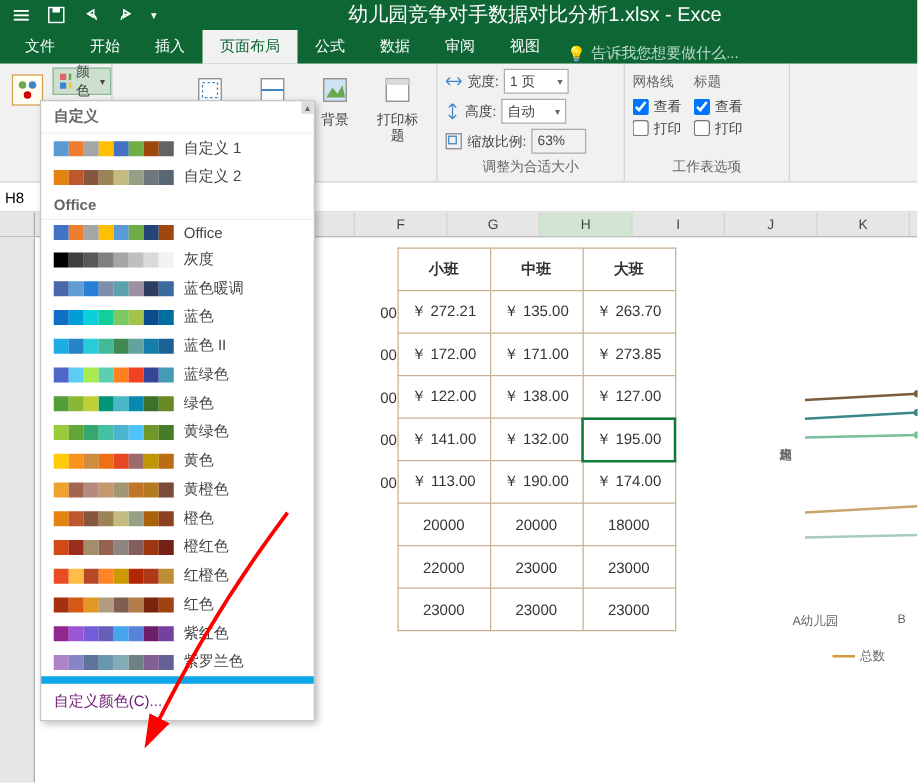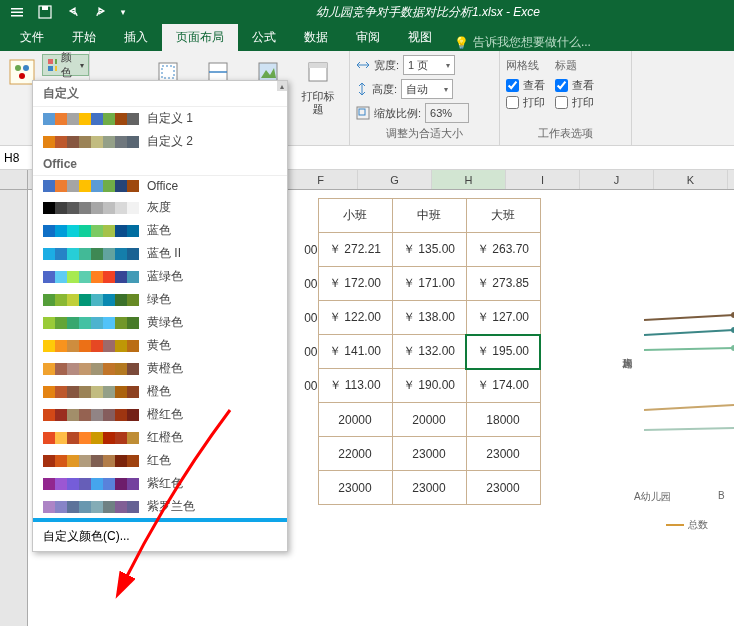--- a/index.html
+++ b/index.html
@@ -2,21 +2,21 @@
 <html><head>
 <meta charset="utf-8">
 <style>
 * { margin: 0; padding: 0; box-sizing: border-box; font-family: "Microsoft YaHei", "SimSun", sans-serif; }
 body { background: #fff; width: 734px; height: 626px; overflow: hidden; position: relative; font-size: 12px; }
 
 
 .titlebar { background: #0e6635; height: 24px; display: flex; align-items: center; color: #fff; }
 .qat { display: flex; align-items: center; gap: 2px; padding-left: 4px; }
 .qat-btn { width: 26px; height: 22px; display: flex; align-items: center; justify-content: center; cursor: pointer; }
-.title { flex: 1; text-align: center; font-size: 12px; color: #fff; padding-right: 8px; font-style: italic; }
+.title { flex: 1; text-align: center; font-size: 16px; color: #fff; padding-right: 8px; }
 
 
 .ribbon-tabs { background: #0e6635; height: 27px; display: flex; align-items: flex-end; padding-left: 6px; }
 .tab { padding: 5px 14px; color: #fff; font-size: 12px; cursor: pointer; }
 .tab.active { background: #f1f1f1; color: #0e6635; }
 .tell-me { display: flex; align-items: center; color: #bcdcc8; padding-left: 8px; gap: 4px; }
 .lightbulb { font-size: 12px; }
 
 
 .ribbon { background: #f1f1f1; border-bottom: 1px solid #d4d4d4; height: 95px; display: flex; position: relative; }
@@ -43,32 +43,32 @@
 
 
 .sheet-area { position: relative; background: #fff; display: flex; }
 .row-heads { width: 28px; background: #e6e6e6; border-right: 1px solid #ababab; }
 
 
 .ws { position: absolute; left: 286px; top: 0; }
 .banner { background: #d4a884; color: #fff; font-size: 24px; font-weight: bold; padding: 10px 6px; width: 270px; white-space: nowrap; overflow: hidden; }
 .data-table { border-collapse: collapse; margin-top: 8px; }
 .data-table td { border: 1px solid #c9b090; width: 74px; height: 34px; text-align: center; font-size: 12px; color: #333; background: #fff; }
-.data-table .hdr td { font-weight: normal; }
+.data-table .hdr td { font-weight: bold; }
 .active-cell { outline: 2px solid #0e7b3a; outline-offset: -1px; }
 
 
-.theme-dropdown { position: absolute; left: 32px; top: 80px; width: 256px; background: #fff; border: 1px solid #c6c6c6; box-shadow: 2px 2px 6px rgba(0,0,0,0.3); z-index: 100; }
+.theme-dropdown { position: absolute; left: 32px; top: 80px; width: 220px; background: #fff; border: 1px solid #c6c6c6; box-shadow: 2px 2px 6px rgba(0,0,0,0.3); z-index: 100; }
 .td-section { padding: 4px 10px; font-size: 12px; font-weight: bold; color: #666; border-bottom: 1px solid #eee; }
 .td-scroll { max-height: 472px; overflow-y: auto; }
 .td-item { display: flex; align-items: center; padding: 3px 10px; gap: 8px; cursor: pointer; }
 .swatch-row { display: flex; gap: 0; }
 .sw { width: 12px; height: 12px; }
 .td-label { font-size: 12px; color: #444; }
-.td-footer { border-top: 4px solid #0ea5e9; padding: 6px 10px; font-size: 12px; color: #000000; cursor: pointer; }
+.td-footer { border-top: 6px solid #0ea5e9; padding: 6px 10px; font-size: 12px; color: #701a75; cursor: pointer; }
 
 
 .scrollbar-v { position: absolute; right: 0; top: 0; width: 10px; height: 100%; }
 .scroll-arrow { width: 10px; height: 10px; background: #ddd; display: flex; align-items: center; justify-content: center; font-size: 8px; color: #666; }
 
 
 .arrow-annot { position: absolute; left: 110px; top: 400px; z-index: 200; pointer-events: none; }
 </style>
 </head>
 <body>
@@ -410,20 +410,33 @@
             <div class="sw" style="background: rgb(128, 128, 128);"></div>
             <div class="sw" style="background: rgb(166, 166, 166);"></div>
             <div class="sw" style="background: rgb(191, 191, 191);"></div>
             <div class="sw" style="background: rgb(217, 217, 217);"></div>
             <div class="sw" style="background: rgb(242, 242, 242);"></div>
           </div>
           <div class="td-label">灰度</div>
         </div>
         <div class="td-item">
           <div class="swatch-row">
+            <div class="sw" style="background: rgb(74, 102, 172);"></div>
+            <div class="sw" style="background: rgb(98, 157, 209);"></div>
+            <div class="sw" style="background: rgb(41, 127, 213);"></div>
+            <div class="sw" style="background: rgb(127, 143, 169);"></div>
+            <div class="sw" style="background: rgb(90, 162, 174);"></div>
+            <div class="sw" style="background: rgb(157, 144, 160);"></div>
+            <div class="sw" style="background: rgb(45, 60, 95);"></div>
+            <div class="sw" style="background: rgb(59, 106, 160);"></div>
+          </div>
+          <div class="td-label">蓝色暖调</div>
+        </div>
+        <div class="td-item">
+          <div class="swatch-row">
             <div class="sw" style="background: rgb(15, 111, 198);"></div>
             <div class="sw" style="background: rgb(0, 157, 217);"></div>
             <div class="sw" style="background: rgb(11, 208, 217);"></div>
             <div class="sw" style="background: rgb(16, 207, 155);"></div>
             <div class="sw" style="background: rgb(124, 202, 98);"></div>
             <div class="sw" style="background: rgb(165, 194, 73);"></div>
             <div class="sw" style="background: rgb(10, 77, 140);"></div>
             <div class="sw" style="background: rgb(0, 109, 160);"></div>
           </div>
           <div class="td-label">蓝色</div>

